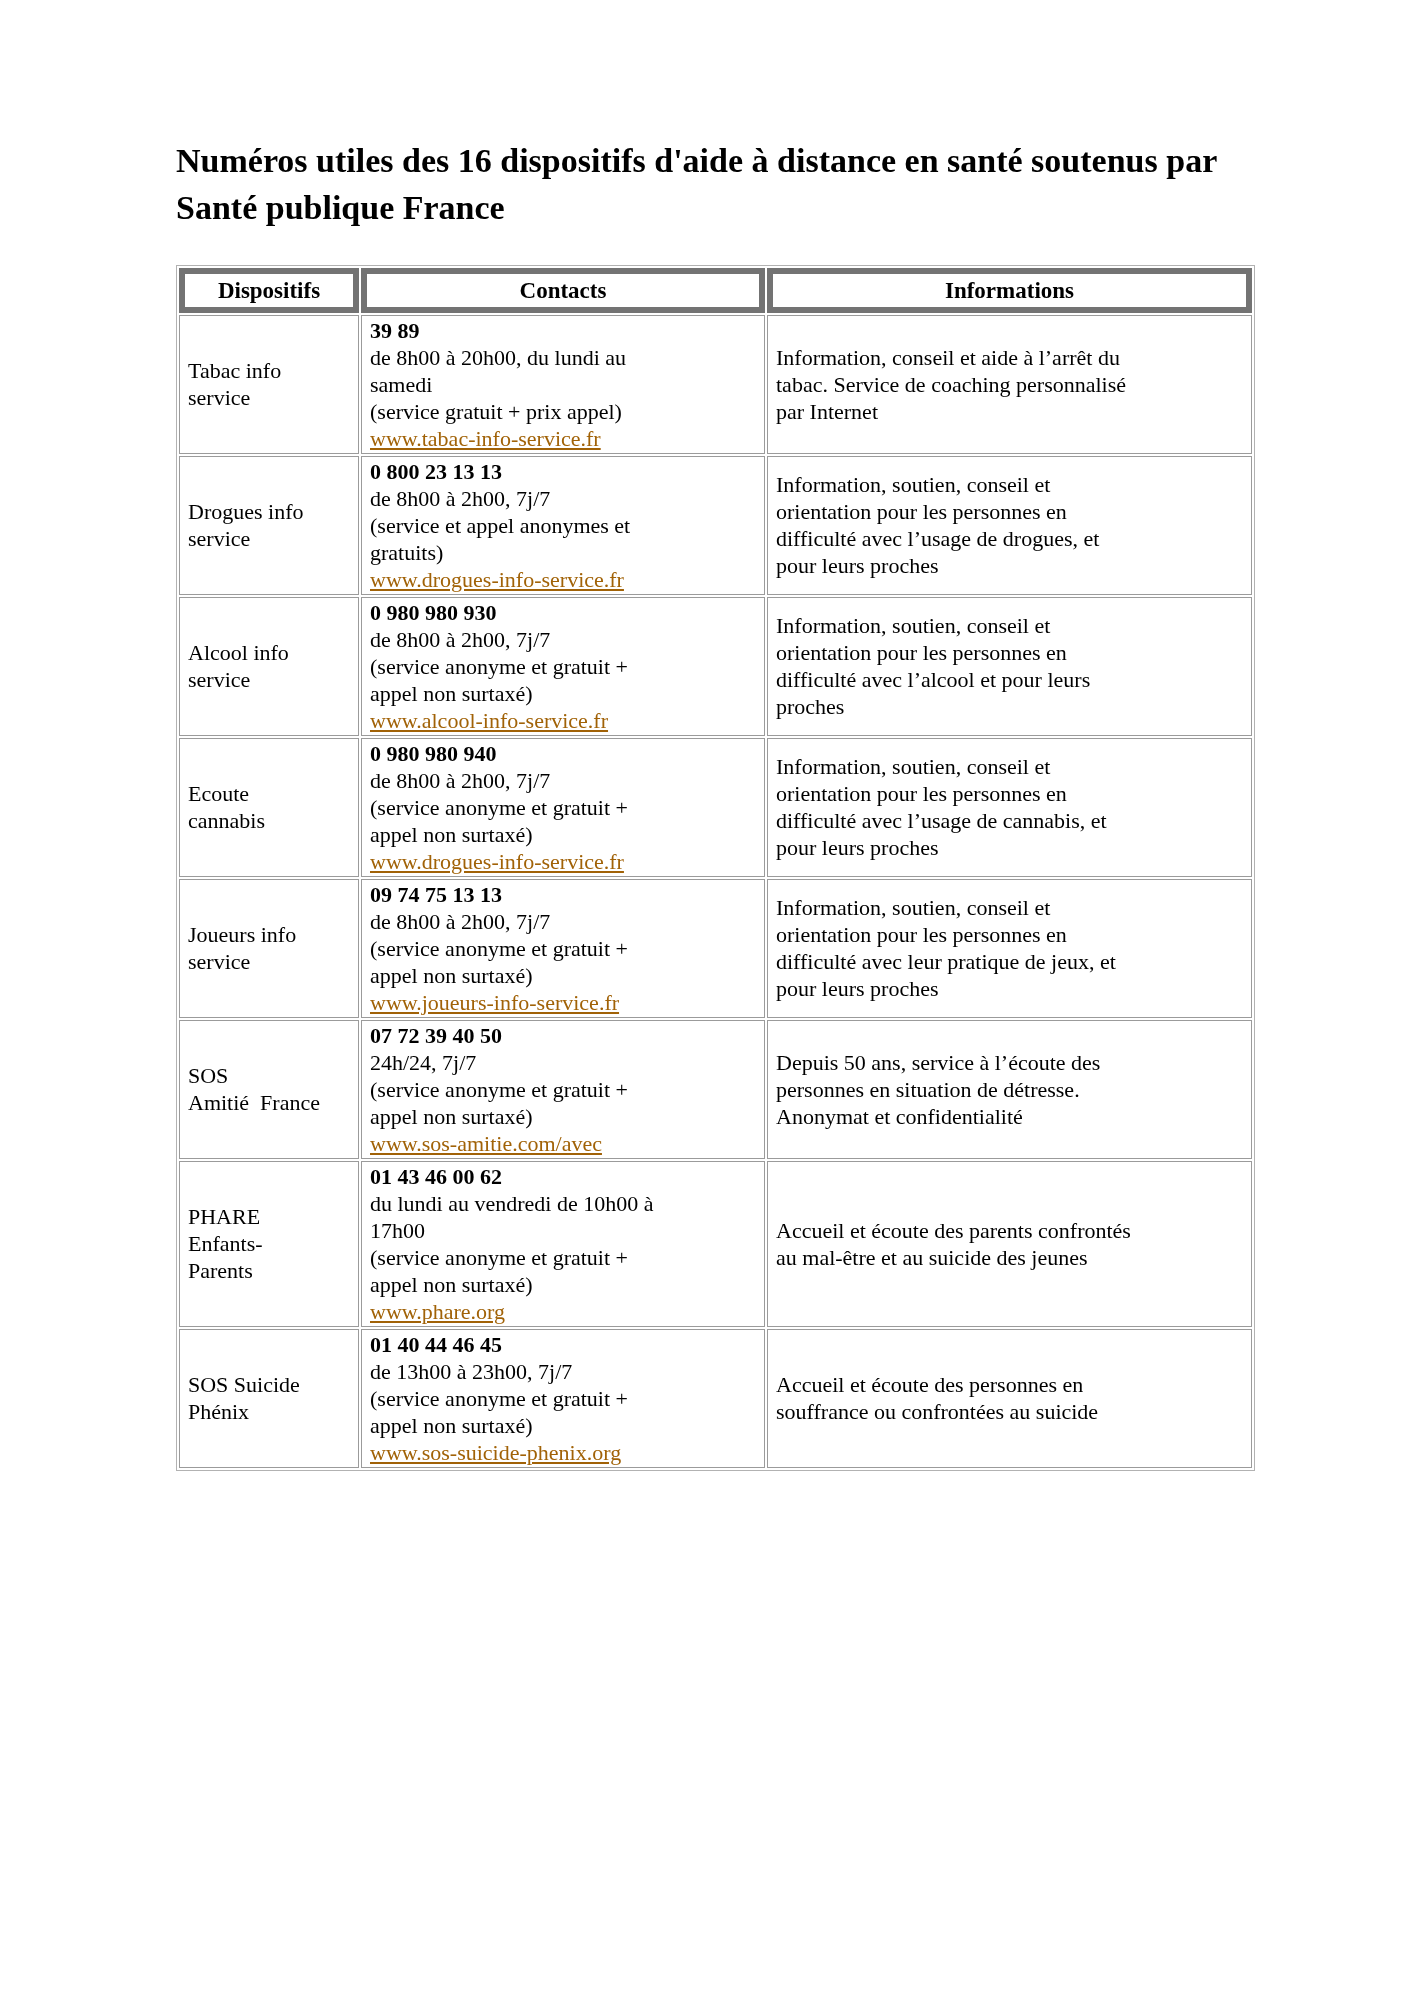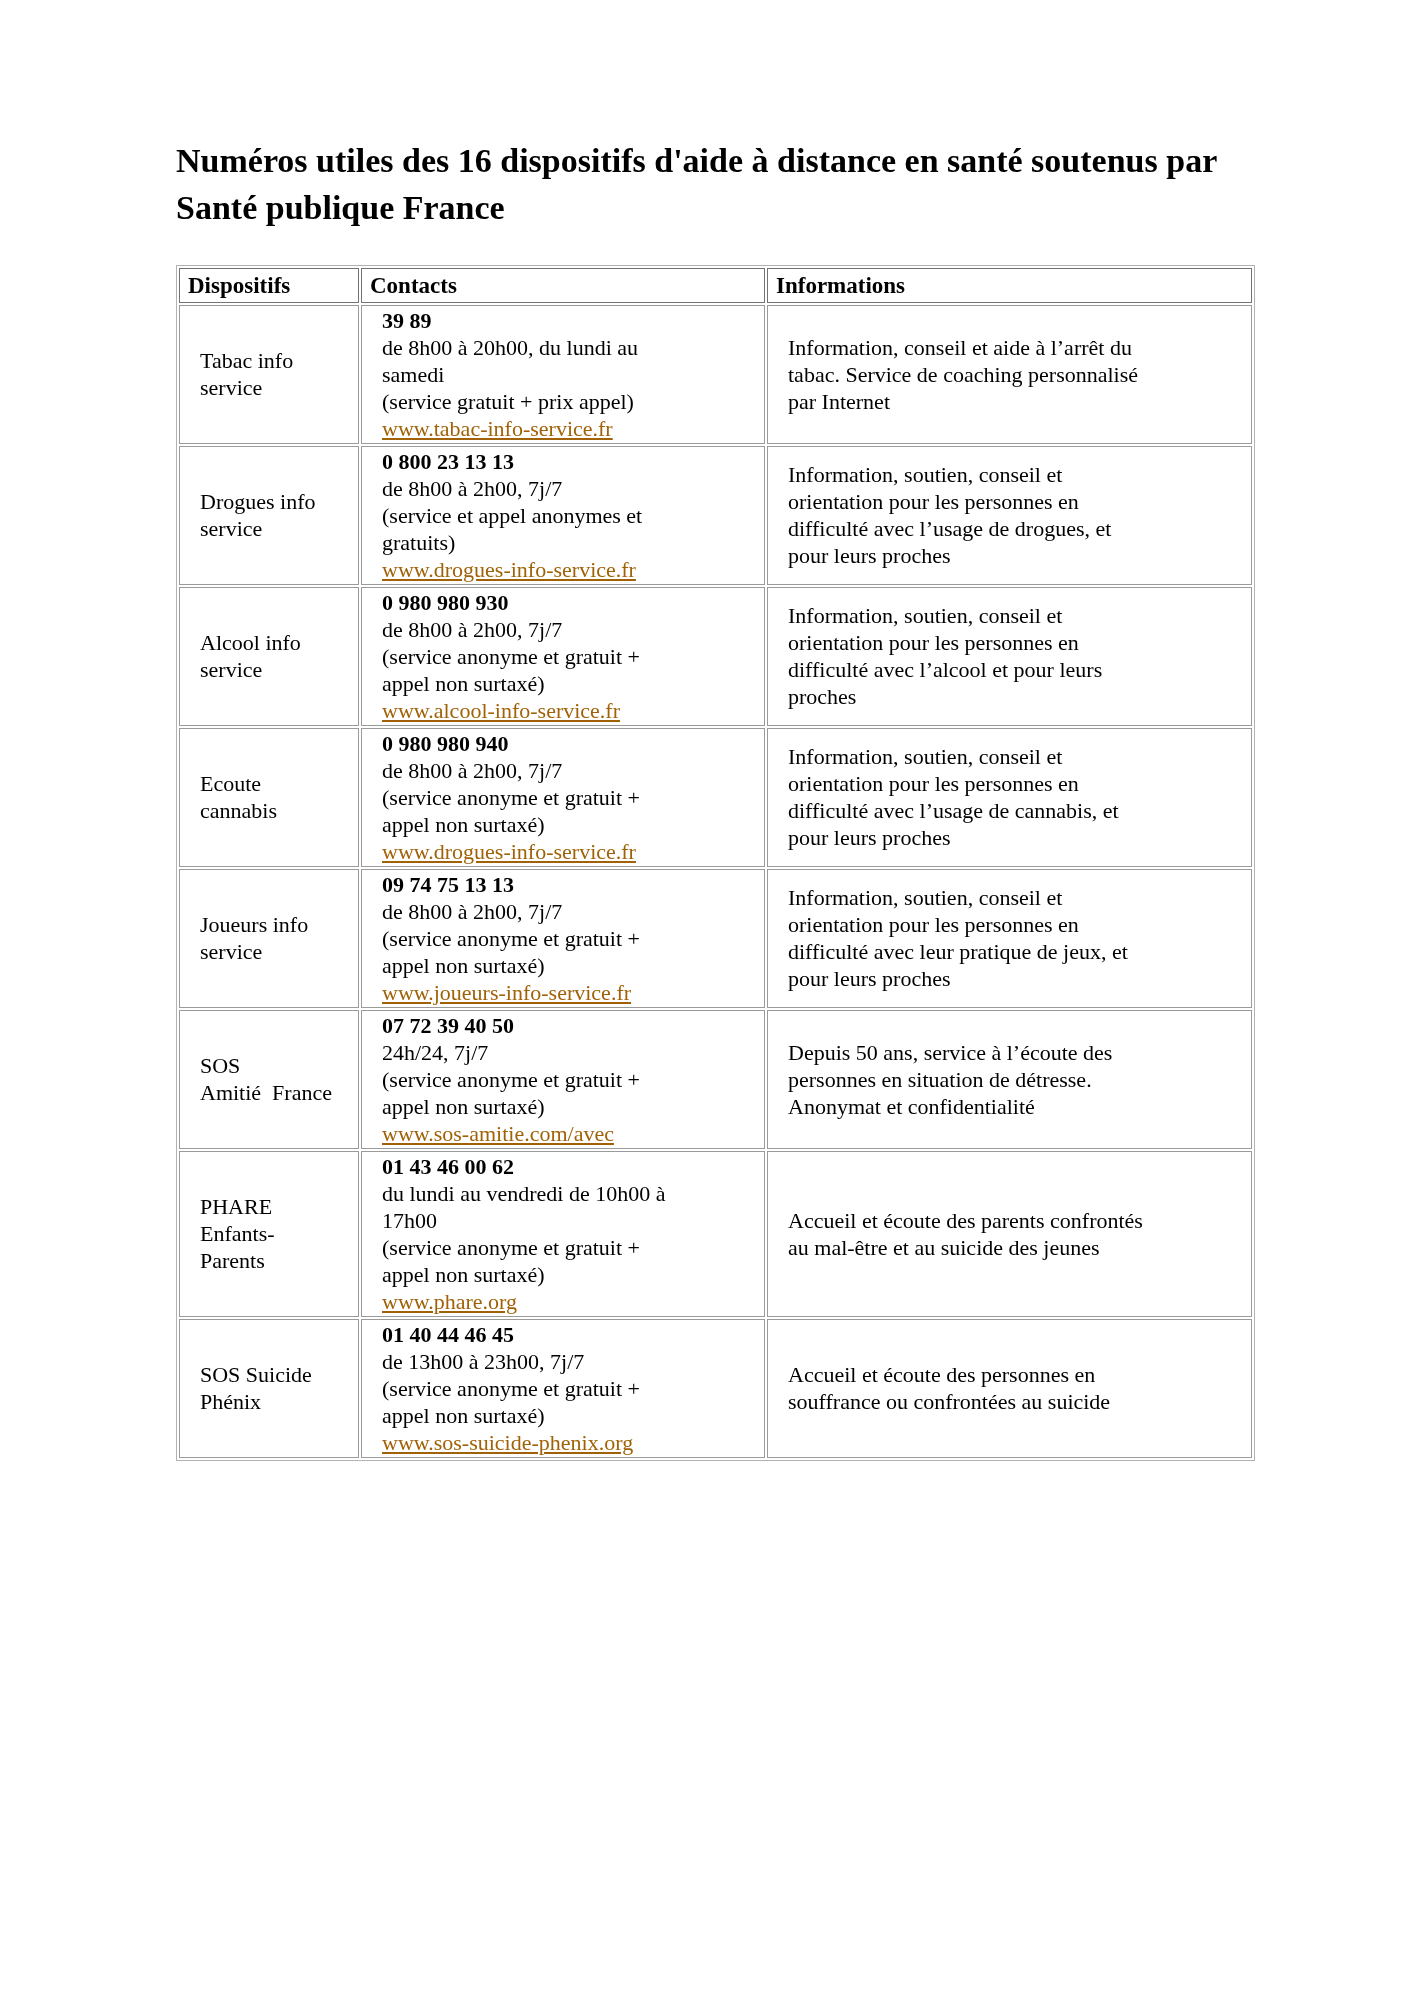--- a/index.html
+++ b/index.html
@@ -32,31 +32,31 @@
     border: 1px solid #b2b2b2;
     width: 1075px;
     table-layout: fixed;
     font-size: 22px;
     line-height: 27px;
   }
   col.c1 { width: 180px; }
   col.c2 { width: 404px; }
   col.c3 { width: 485px; }
   th {
-    border: 1px solid #737373;
+    border: 6px solid #737373;
     font-size: 23px;
     font-weight: bold;
-    text-align: left;
-    padding: 2px 8px;
+    text-align: center;
+    padding: 2px 20px;
     height: 29px;
     vertical-align: middle;
   }
   td {
     border: 1px solid #9b9b9b;
-    padding: 1px 20px;
+    padding: 1px 8px;
     vertical-align: middle;
     text-align: left;
   }
   tr.row { height: 137px; }
   tr.row-tall { height: 163px; }
   .pre { white-space: pre-wrap; }
   .phone { font-weight: bold; }
   a.weblink {
     color: #a16207;
     text-decoration: underline;

